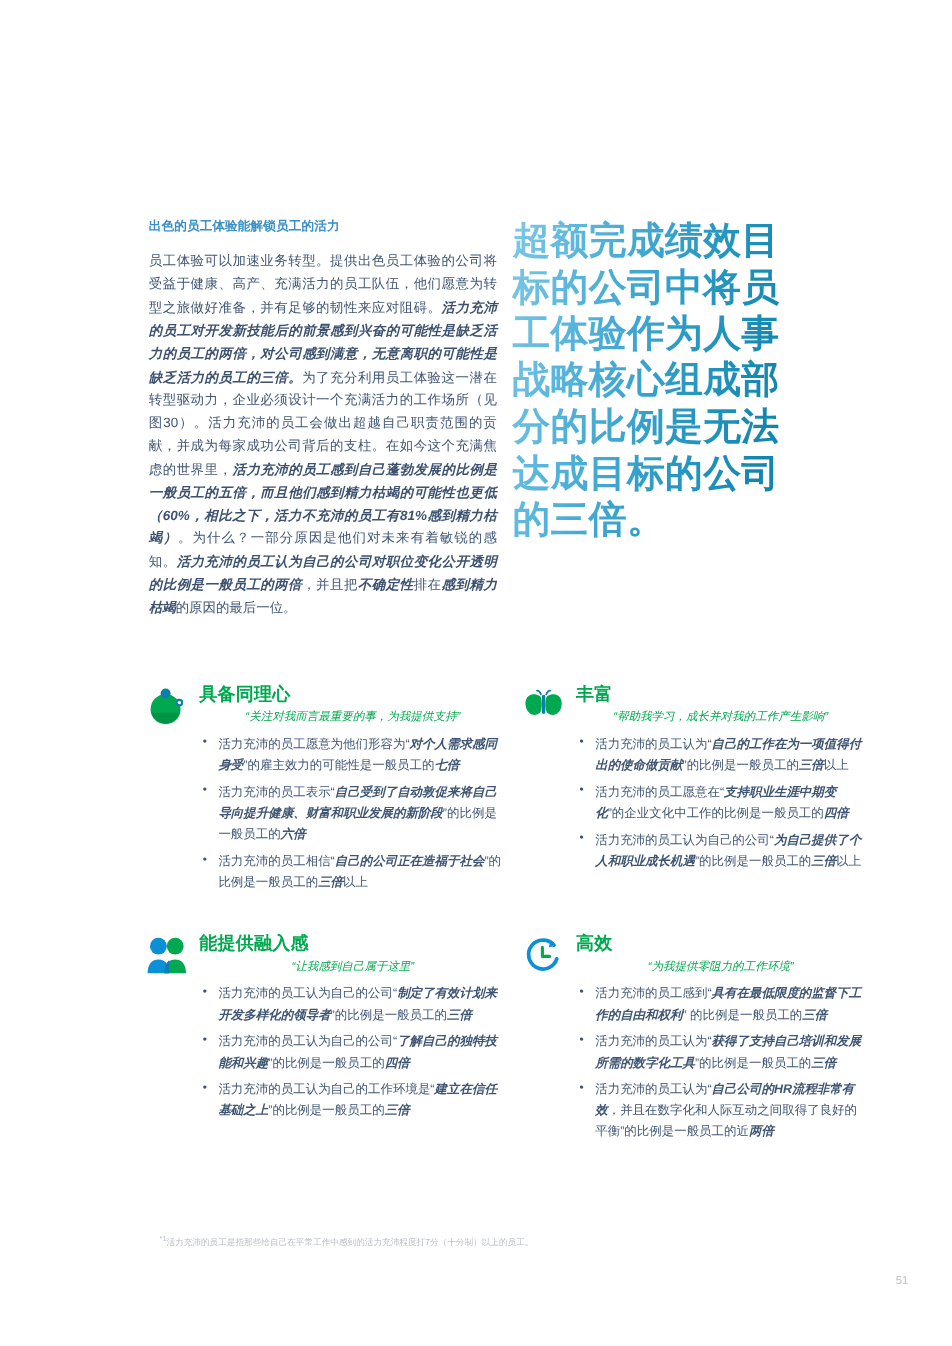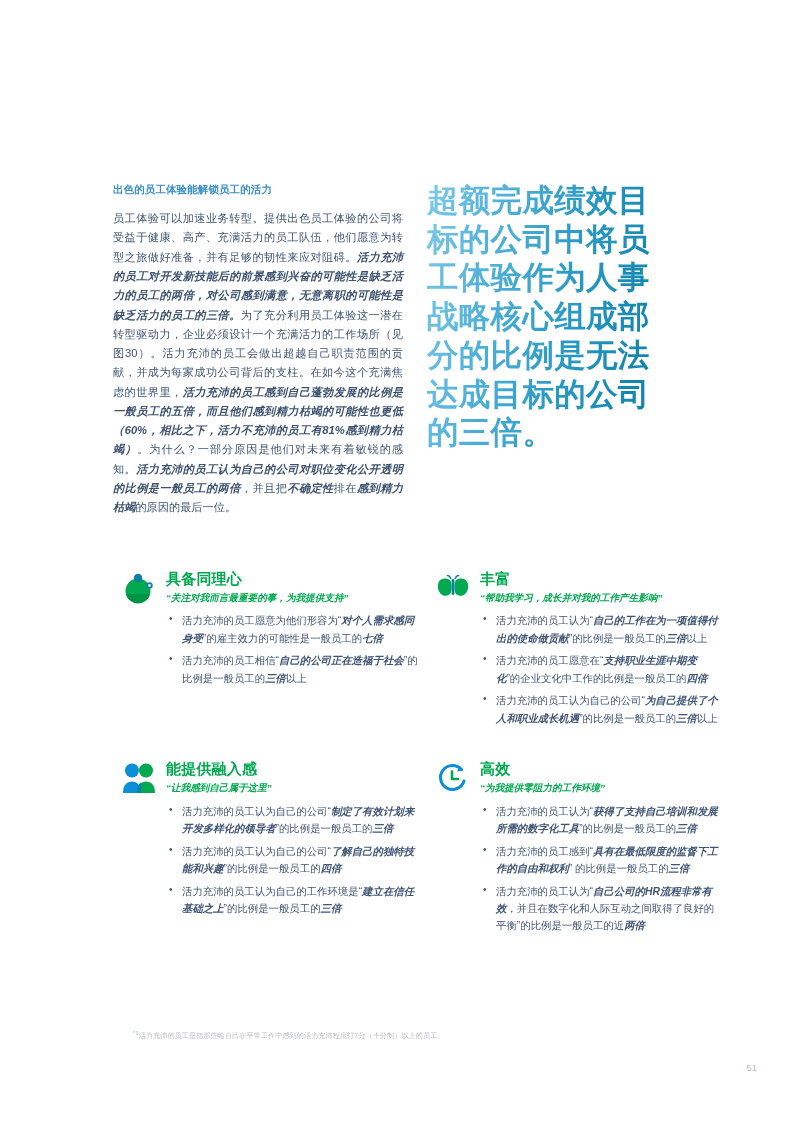--- a/index.html
+++ b/index.html
@@ -12,21 +12,21 @@
     overflow:hidden;
   }
   .page { position:absolute; inset:0; }
 
   
   .top-block {
     position:absolute;
     left:113px; top:182px;
     width:567px;
   }
-  .top-cols { display:flex; gap:24px; align-items:flex-start; }
+  .top-cols { display:flex; gap:13px; align-items:flex-start;justify-content:flex-end; }
   .col-left { width:290px; }
   .col-right { width:253px; }
 
   .kicker {
     color:#3a8fc4;
     font-size:10.5px;
     font-weight:bold;
     line-height:1.45;
     margin:0 0 12px 0;
     letter-spacing:0.1px;
@@ -91,23 +91,24 @@
     color:#00a94f;
     font-size:15px;
     font-weight:bold;
     line-height:1.2;
     letter-spacing:0.2px;
   }
   .quad-sub {
     margin:3px 0 8px 0;
     color:#00a94f;
     font-size:9.6px;
-    font-weight:bold;
+    font-weight:normal;
     font-style:italic;
     line-height:1.4;
+    text-align:center;
   }
   .quad-list {
     margin:0;
     padding:0 0 0 14px;
     list-style:none;
   }
   .quad-list li {
     position:relative;
     color:#3f5574;
     font-size:10.4px;
@@ -169,20 +170,21 @@
           <circle cx="16" cy="6" r="4.2" fill="#0d7fa6"></circle>
           <circle cx="27.5" cy="13.5" r="3.2" fill="#0d7fa6"></circle>
           <circle cx="27.5" cy="13.5" r="1.4" fill="#ffffff"></circle>
         </svg>
       </div>
       <div class="quad-body">
         <h2 class="quad-title">具备同理心</h2>
         <p class="quad-sub">“关注对我而言最重要的事，为我提供支持”</p>
         <ul class="quad-list">
           <li>活力充沛的员工愿意为他们形容为“<b>对个人需求感同身受</b>”的雇主效力的可能性是一般员工的<b>七倍</b></li>
+          <li>活力充沛的员工表示“<b>自己受到了自动敦促来将自己导向提升健康、财富和职业发展的新阶段</b>”的比例是一般员工的<b>六倍</b></li>
           <li>活力充沛的员工相信“<b>自己的公司正在造福于社会</b>”的比例是一般员工的<b>三倍</b>以上</li>
         </ul>
       </div>
     </div>
 
     <div class="quad">
       <div class="quad-icon">
         <svg width="34" height="34" viewBox="0 0 34 34">
           <path d="M14 8 C6 4 1 9 2 16 C3 23 9 26 14 22 C16 20 16 10 14 8 Z" fill="#00a94f"></path>
           <path d="M20 8 C28 4 33 9 32 16 C31 23 25 26 20 22 C18 20 18 10 20 8 Z" fill="#00a94f"></path>
@@ -228,22 +230,22 @@
         <svg width="34" height="34" viewBox="0 0 34 34">
           <path d="M25.5 7.5 A12 12 0 1 0 28 19" stroke="#0b8fd6" stroke-width="3.1" fill="none" stroke-linecap="round"></path>
           <path d="M22.8 3.2 L27.6 8.2 L21.4 9.4 Z" fill="#0b8fd6"></path>
           <path d="M16 9.5 L16 17 L22 17" stroke="#00a94f" stroke-width="2.6" fill="none" stroke-linecap="round" stroke-linejoin="round"></path>
         </svg>
       </div>
       <div class="quad-body">
         <h2 class="quad-title">高效</h2>
         <p class="quad-sub">“为我提供零阻力的工作环境”</p>
         <ul class="quad-list">
+          <li>活力充沛的员工感到“<b>具有在最低限度的监督下工作的自由和权利</b>” 的比例是一般员工的<b>三倍</b></li>
           <li>活力充沛的员工认为“<b>获得了支持自己培训和发展所需的数字化工具</b>”的比例是一般员工的<b>三倍</b></li>
-          <li>活力充沛的员工感到“<b>具有在最低限度的监督下工作的自由和权利</b>” 的比例是一般员工的<b>三倍</b></li>
           <li>活力充沛的员工认为“<b>自己公司的HR流程非常有效</b>，并且在数字化和人际互动之间取得了良好的平衡”的比例是一般员工的近<b>两倍</b></li>
         </ul>
       </div>
     </div>
 
   </div>
 
   <div class="footnote"><sup>*1</sup><span>活力充沛的员工是指那些给自己在平常工作中感到的活力充沛程度打7分（十分制）以上的员工。</span></div>
   <div class="page-num">51</div>
 

